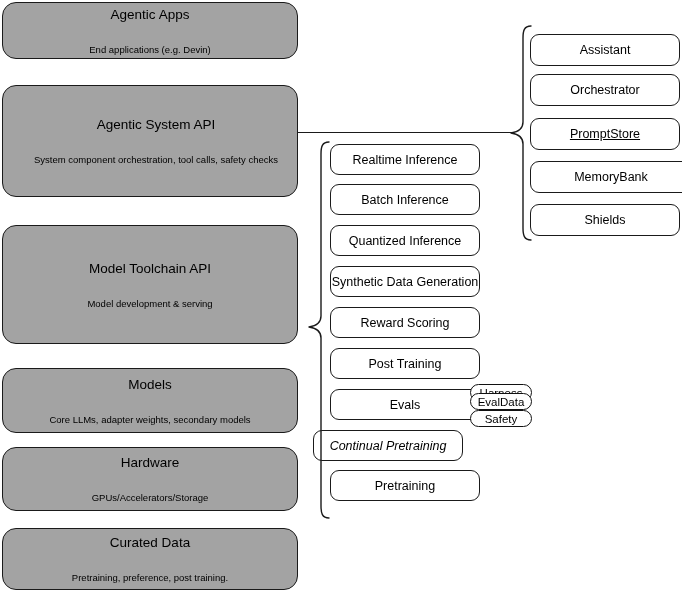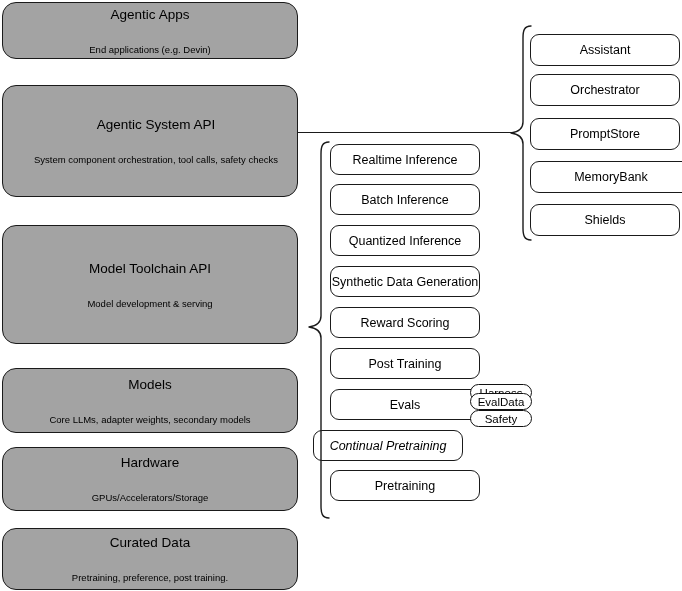--- a/index.html
+++ b/index.html
@@ -168,21 +168,21 @@
       <path d="M21 2 C14 2, 13 7, 13 14 L13 98 C13 105, 8 108, 1 109 C8 110, 13 113, 13 120 L13 204 C13 211, 14 216, 21 216" stroke="#1a1a1a" stroke-width="1.4" fill="none" stroke-linecap="round" stroke-linejoin="round"></path>
     </svg>
   </div>
 
   <div class="pillbox" style="left:530px; top:34px; width:150px; height:32px;">
     <span>Assistant</span>
   </div>
   <div class="pillbox" style="left:530px; top:74px; width:150px; height:32px;">
     <span>Orchestrator</span>
   </div>
-  <div class="pillbox" style="left:530px; top:118px; width:150px; height:32px;">
+  <div class="pillbox" style="left:530px; top:118px; width:150px; height:32px;text-decoration:underline;">
     <span>PromptStore</span>
   </div>
   <div class="pillbox" style="left:530px; top:161px; width:162px; height:32px;">
     <span>MemoryBank</span>
   </div>
   <div class="pillbox" style="left:530px; top:204px; width:150px; height:32px;">
     <span>Shields</span>
   </div>
 
 </div>

